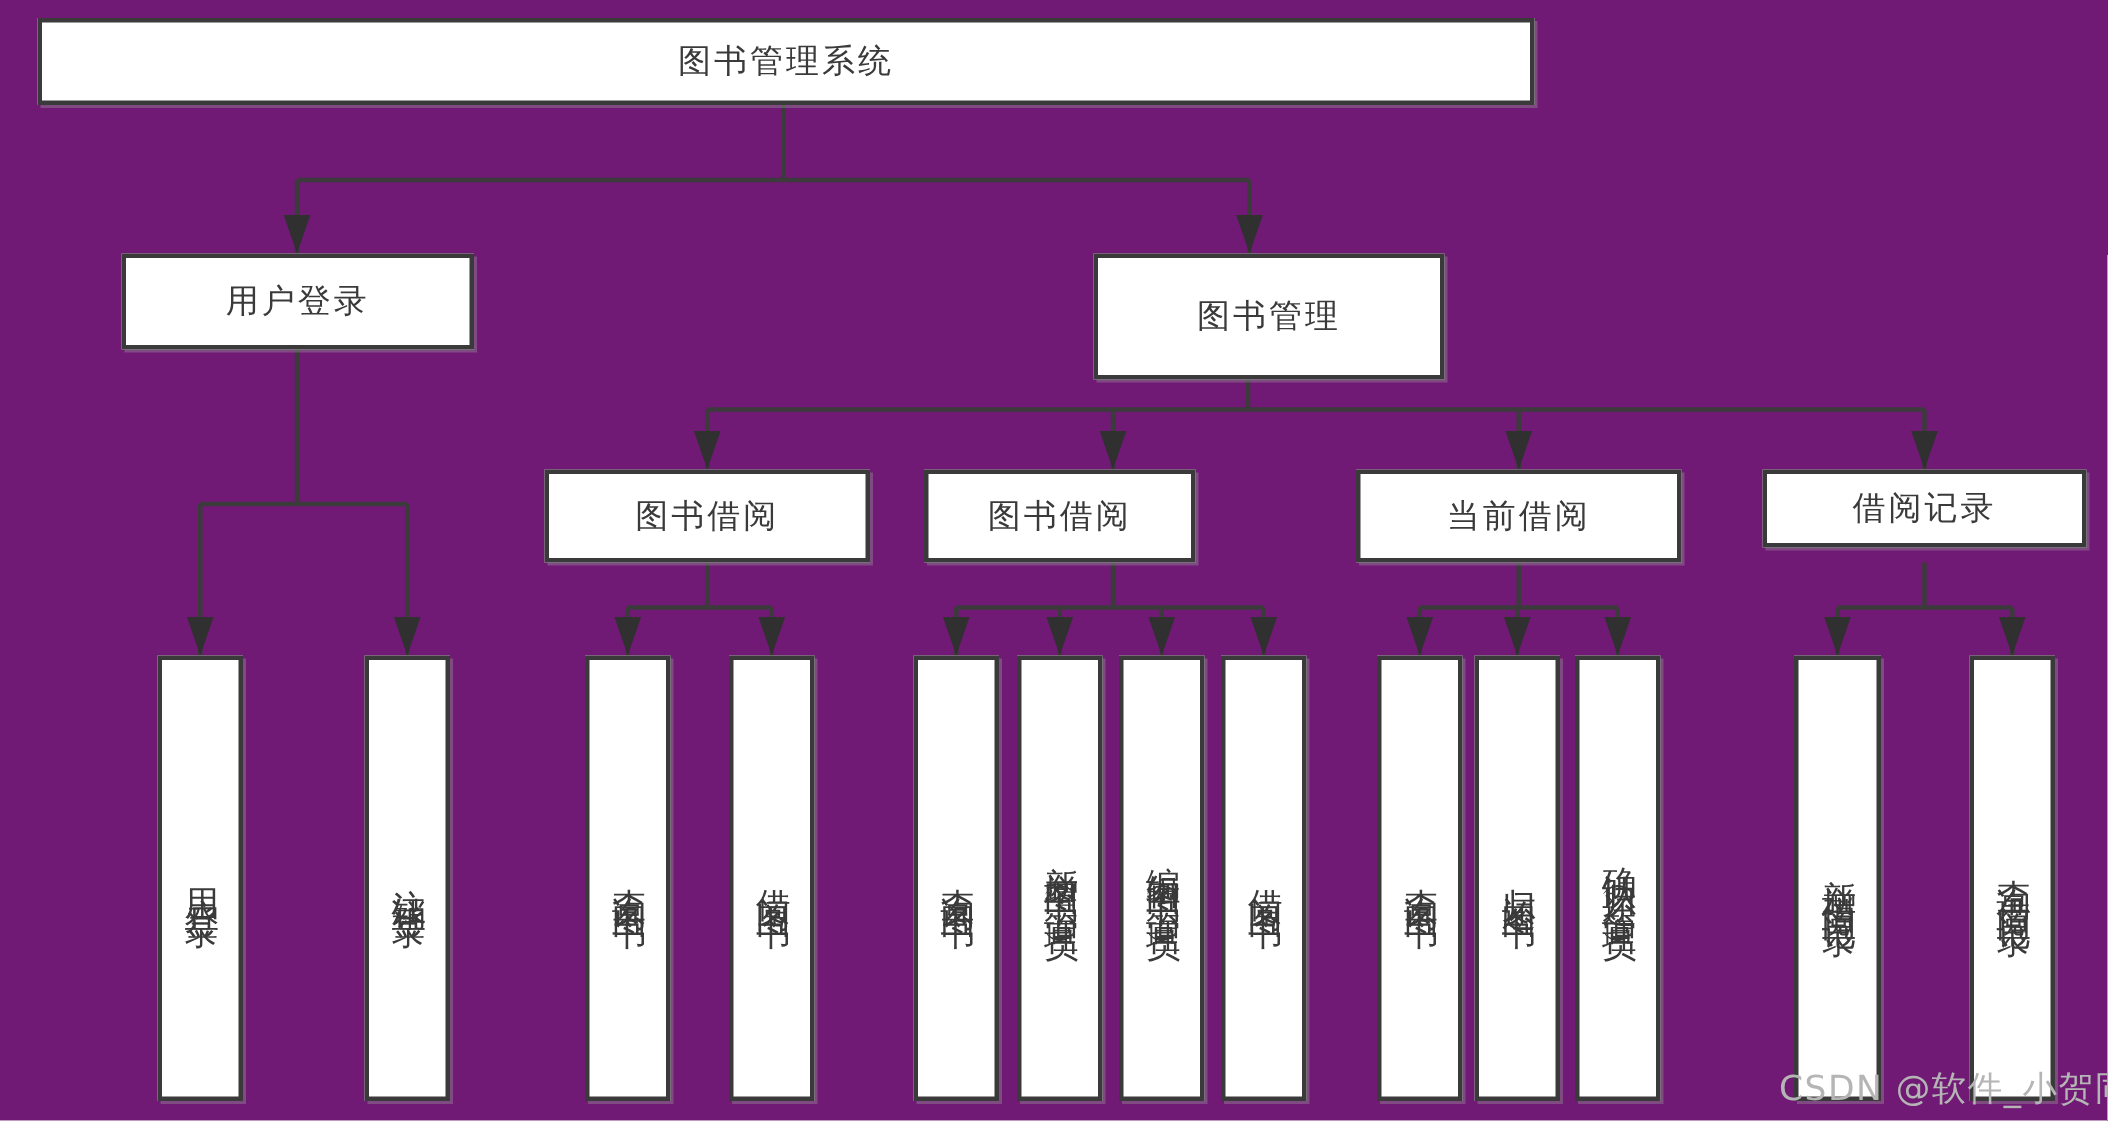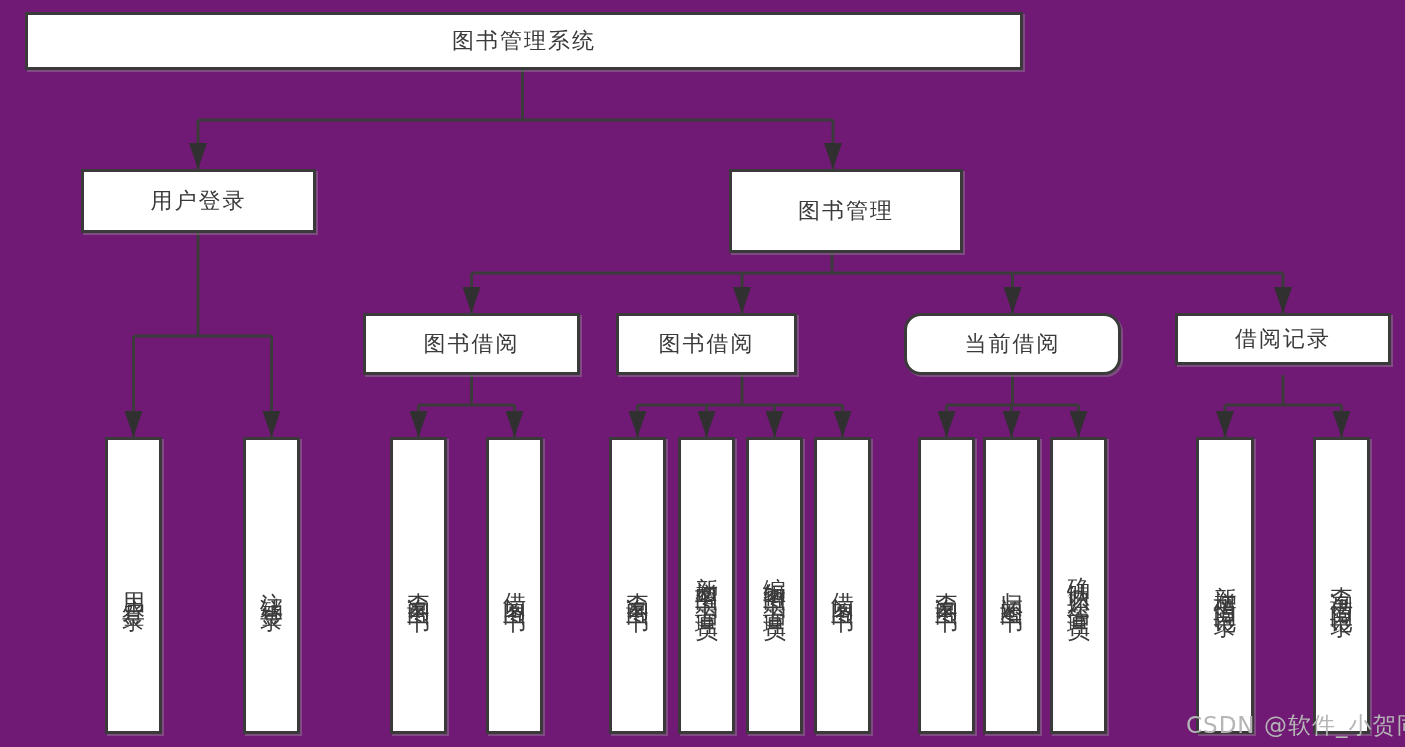--- a/index.html
+++ b/index.html
@@ -56,21 +56,21 @@
   }
 
   
   .n-root   { left: 25px;  top: 12px;  width: 998px; height: 58px; }
 
   .n-login  { left: 81px;  top: 169px; width: 235px; height: 64px; }
   .n-mgmt   { left: 729px; top: 169px; width: 234px; height: 84px; }
 
   .n-rec    { left: 363px;  top: 313px; width: 217px; height: 62px; }
   .n-borrow { left: 616px;  top: 313px; width: 181px; height: 62px; text-align: center; }
-  .n-cur    { left: 904px;  top: 313px; width: 217px; height: 62px; border-radius: 17px; }
+  .n-cur    { left: 904px;  top: 313px; width: 217px; height: 62px; }
   .n-rec2   { left: 1175px; top: 313px; width: 216px; height: 52px; }
 
   .leaf { top: 437px; height: 297px; width: 57px; }
   .l1  { left: 105px; }
   .l2  { left: 243px; }
   .l3  { left: 390px; }
   .l4  { left: 486px; }
   .l5  { left: 609px; }
   .l6  { left: 678px; }
   .l7  { left: 746px; }

